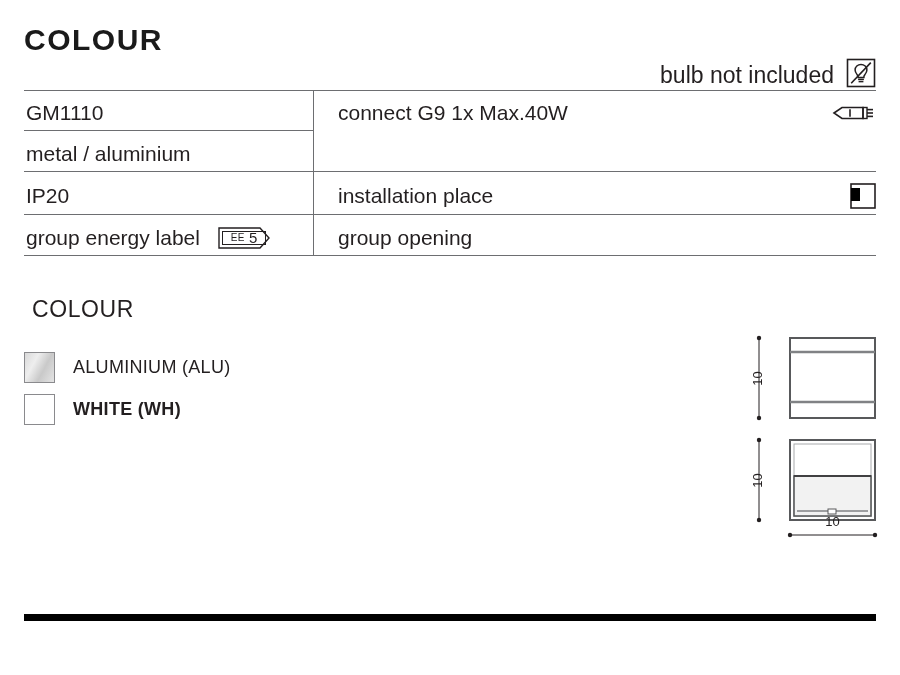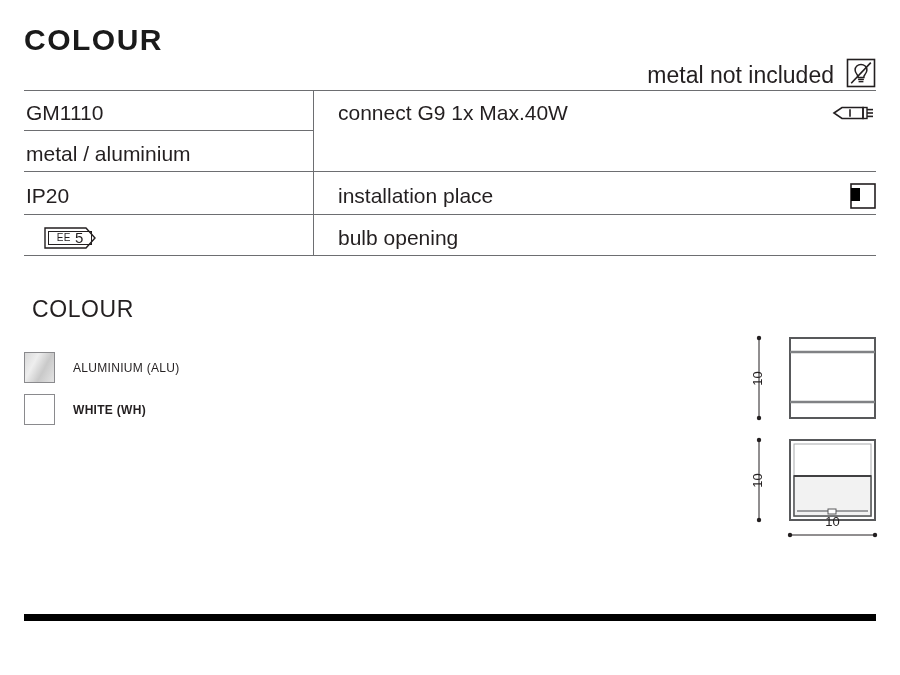--- a/index.html
+++ b/index.html
@@ -135,21 +135,21 @@
     width: 31px;
     height: 31px;
     box-sizing: border-box;
     border: 1px solid #8a8a8d;
   }
   .swatch.alu {
     background: linear-gradient(118deg, #d9d9d9 0%, #eeeeee 32%, #c9c9c9 62%, #e4e4e4 100%);
   }
   .swatch.wh { background: #ffffff; }
   .swatch-label {
-    font-size: 12px;
+    font-size: 18px;
     letter-spacing: .3px;
     color: #231f20;
   }
 
   
   #drawings {
     position: absolute;
     left: 735px;
     top: 330px;
     width: 150px;
@@ -178,21 +178,21 @@
     height: 7px;
     background: #000000;
   }
 </style>
 </head>
 <body>
 
 <div id="product-title">COLOUR</div>
 
 <div id="bulb-note">
-  <span id="bulb-note-text">metal not included</span>
+  <span id="bulb-note-text">bulb not included</span>
   <span>
     <svg width="30" height="30" viewBox="0 0 30 30">
       <rect x="1.5" y="1.5" width="27" height="27" fill="#ffffff" stroke="#231f20" stroke-width="1.6"></rect>
       <path d="M15 6.4c-3.3 0-5.9 2.5-5.9 5.6 0 2.1 1.1 3.5 2 4.6.6.8 1 1.3 1 2.1v.7h5.8v-.7c0-.8.4-1.3 1-2.1.9-1.1 2-2.5 2-4.6 0-3.1-2.6-5.6-5.9-5.6z" fill="none" stroke="#231f20" stroke-width="1.5"></path>
       <line x1="12.1" y1="21.4" x2="17.9" y2="21.4" stroke="#231f20" stroke-width="1.5"></line>
       <line x1="12.6" y1="23.6" x2="17.4" y2="23.6" stroke="#231f20" stroke-width="1.5"></line>
       <line x1="5.2" y1="25.2" x2="24.8" y2="4.6" stroke="#231f20" stroke-width="1.6"></line>
     </svg>
   </span>
 </div>
@@ -224,32 +224,33 @@
   <div class="cell colL" style="top:89px;height:34px;">IP20</div>
   <div class="cell colR" style="top:89px;height:34px;">installation place</div>
   <div class="row-icon" style="top:90px;height:32px;">
     <svg width="26" height="26" viewBox="0 0 26 26">
       <rect x="1" y="1" width="24" height="24" fill="#ffffff" stroke="#231f20" stroke-width="1.6"></rect>
       <rect x="1" y="5" width="9" height="13" fill="#000000"></rect>
     </svg>
   </div>
 
   <div class="cell colL" style="top:131px;height:34px;">
+    <span>group energy label</span>
     <span id="energy-badge">
       <svg width="52" height="22" viewBox="0 0 52 22">
         <path d="M1 1 H42 L51 11 L42 21 H1 Z" fill="#ffffff" stroke="#231f20" stroke-width="1.4"></path>
         <rect x="4.5" y="4.5" width="43" height="13" fill="none" stroke="#231f20" stroke-width="1"></rect>
       </svg>
       <span class="txt">
         <span class="ee">EE</span>
         <span class="num">5</span>
       </span>
     </span>
   </div>
-  <div class="cell colR" style="top:131px;height:34px;">bulb opening</div>
+  <div class="cell colR" style="top:131px;height:34px;">group opening</div>
 </div>
 
 <div id="colour-heading">COLOUR</div>
 
 <div class="swatch-row" style="top:352px;">
   <span class="swatch alu"></span>
   <span class="swatch-label">ALUMINIUM (ALU)</span>
 </div>
 
 <div class="swatch-row" style="top:394px;font-weight:bold;">

